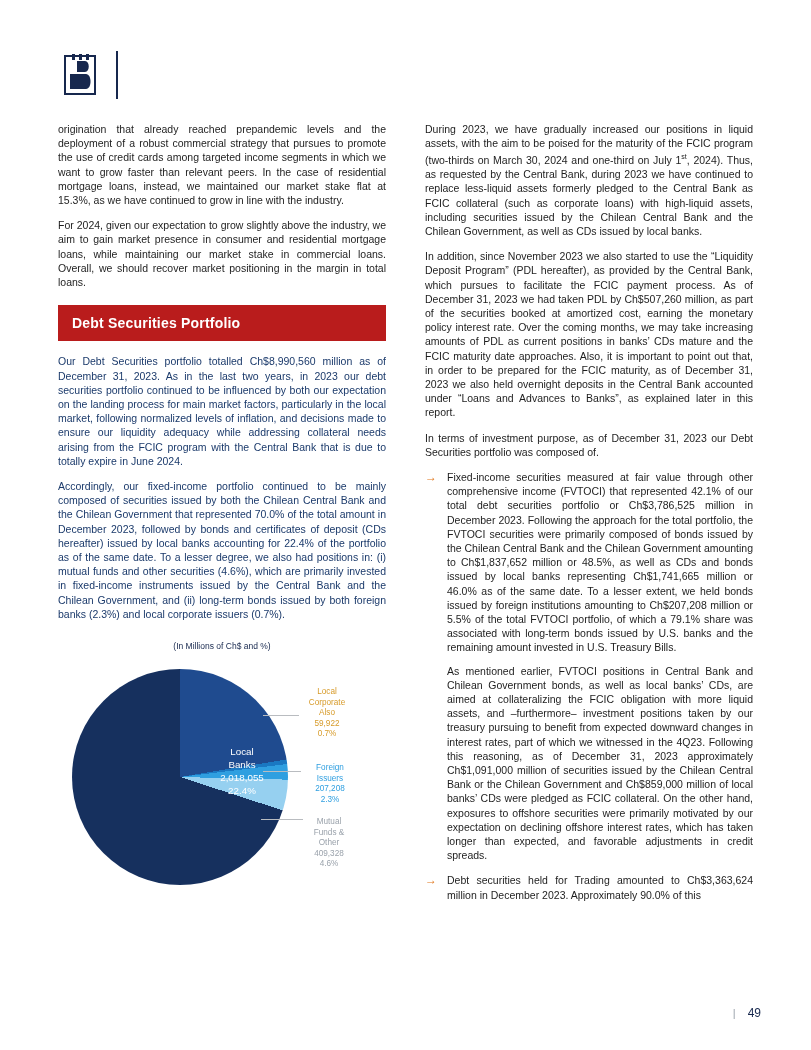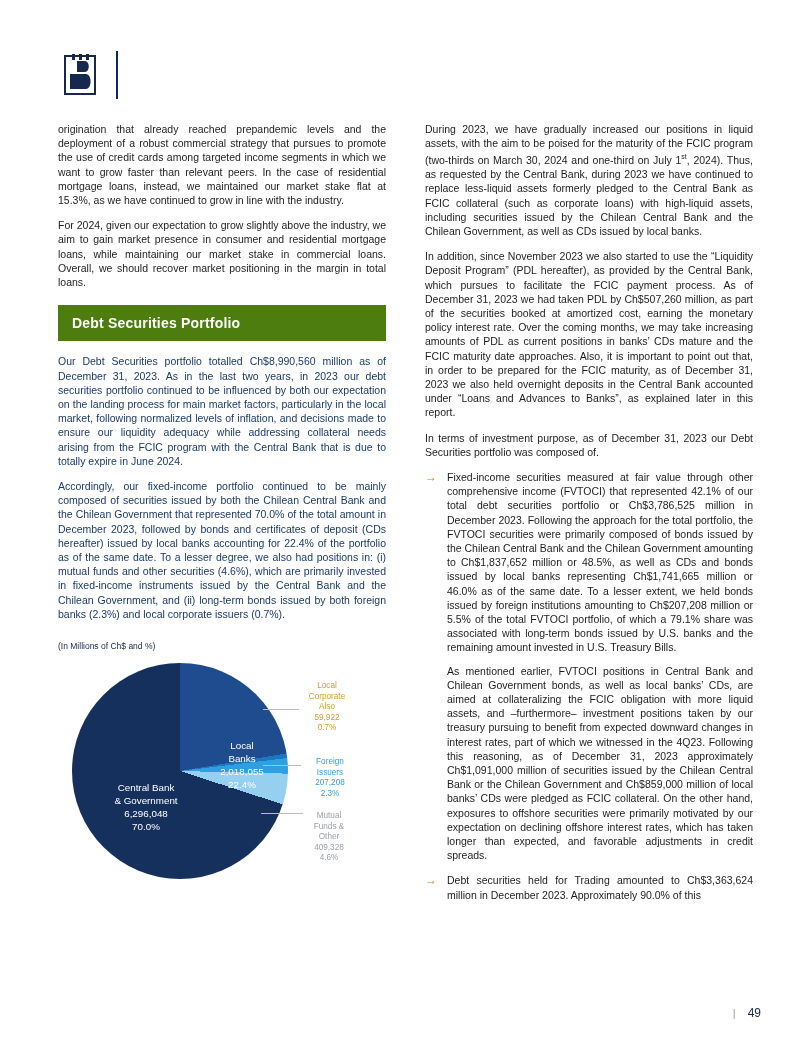--- a/index.html
+++ b/index.html
@@ -67,21 +67,21 @@
   p.body {
     margin: 0 0 11px 0;
     text-align: justify;
   }
   p.navy {
     color: #1b3a6b;
   }
 
   
   .banner {
-    background: #4d7c0f;
+    background: #b91c1c;
     color: #ffffff;
     font-size: 14px;
     font-weight: bold;
     padding: 11px 14px;
     margin: 16px 0 13px 0;
     letter-spacing: 0.2px;
   }
 
   
   .chart-block {
@@ -90,22 +90,24 @@
   }
   .chart-title {
     text-align: center;
     font-size: 11.5px;
     font-weight: bold;
     color: #17284e;
     line-height: 15px;
     margin-bottom: 2px;
   }
   .chart-sub {
+    text-align: center;
     font-size: 8.5px;
     color: #17284e;
+    margin-bottom: 6px;
   }
   .chart-area {
     position: relative;
     width: 328px;
     height: 245px;
   }
   .pie-wrap {
     position: absolute;
     left: 14px;
     top: 10px;
@@ -242,26 +244,20 @@
     <p class="body navy">Our Debt Securities portfolio totalled Ch$8,990,560 million as of December 31, 2023. As in the last two years, in 2023 our debt securities portfolio continued to be influenced by both our expectation on the landing process for main market factors, particularly in the local market, following normalized levels of inflation, and decisions made to ensure our liquidity adequacy while addressing collateral needs arising from the FCIC program with the Central Bank that is due to totally expire in June 2024.</p>
     <p class="body navy">Accordingly, our fixed-income portfolio continued to be mainly composed of securities issued by both the Chilean Central Bank and the Chilean Government that represented 70.0% of the total amount in December 2023, followed by bonds and certificates of deposit (CDs hereafter) issued by local banks accounting for 22.4% of the portfolio as of the same date. To a lesser degree, we also had positions in: (i) mutual funds and other securities (4.6%), which are primarily invested in fixed-income instruments issued by the Central Bank and the Chilean Government, and (ii) long-term bonds issued by both foreign banks (2.3%) and local corporate issuers (0.7%).</p>
 
     <div class="chart-block">
       <div class="chart-sub">(In Millions of Ch$ and %)</div>
 
       <div class="chart-area">
         <div class="pie-wrap">
           <div class="pie"></div>
 
-          <div class="pie-label lbl-central">
-            <div>Central Bank</div>
-            <div>&amp; Government</div>
-            <div>6,296,048</div>
-            <div>70.0%</div>
-          </div>
 
           <div class="pie-label lbl-banks">
             <div>Local</div>
             <div>Banks</div>
             <div>2,018,055</div>
             <div>22.4%</div>
           </div>
         </div>
 
         <div class="leader" style="left:205px; top:56px; width:36px; height:1px;"></div>

